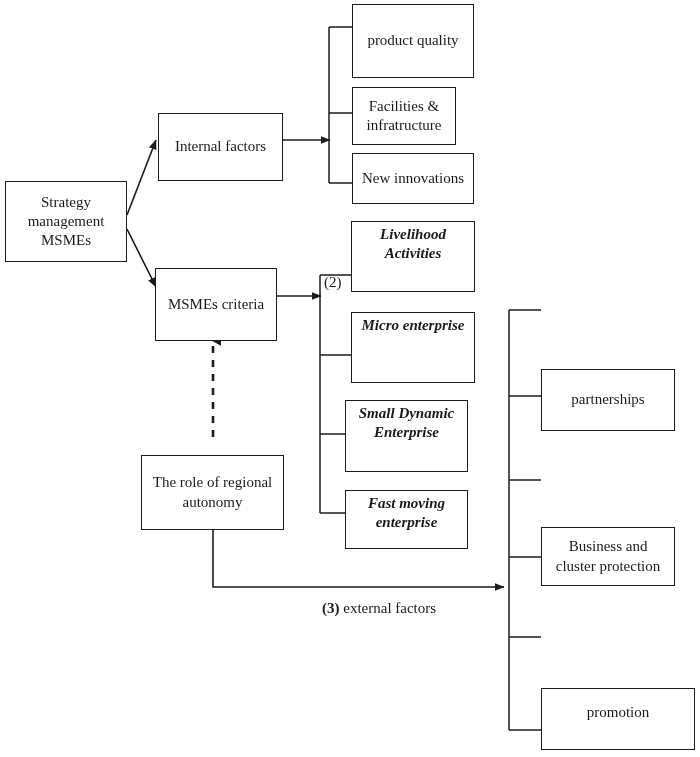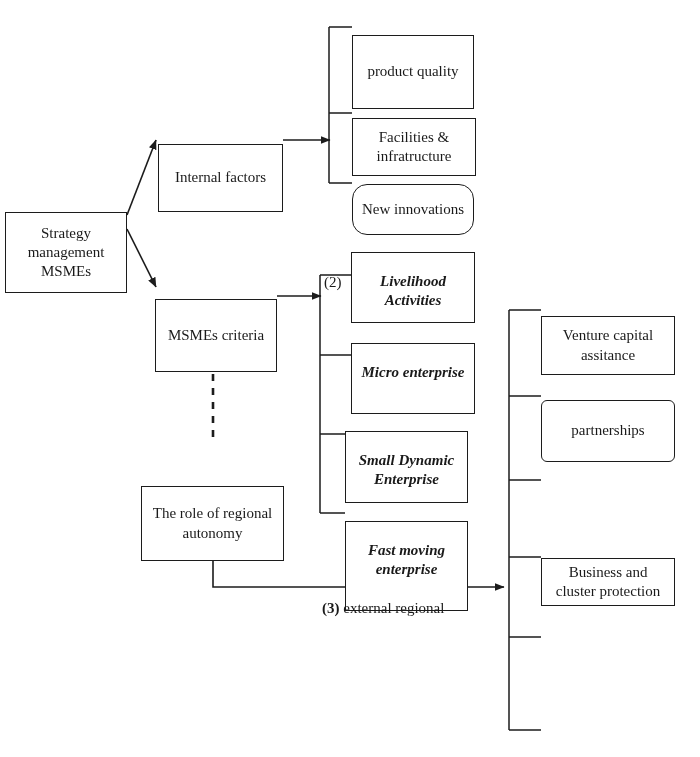--- a/index.html
+++ b/index.html
@@ -2,22 +2,22 @@
 <html><head>
 <meta charset="utf-8">
 <style>
   html,body{margin:0;padding:0;background:#ffffff;}
   body{width:700px;height:757px;overflow:hidden;
        font-family:"Liberation Serif","DejaVu Serif",serif;color:#1a1a1a;}
   #canvas{position:relative;width:700px;height:757px;}
   svg.wires{position:absolute;left:0;top:0;width:700px;height:757px;overflow:visible;}
   .box{position:absolute;box-sizing:border-box;border:1.3px solid #1c1c1c;background:#fff;
        display:flex;align-items:center;justify-content:center;text-align:center;
-       font-size:15px;line-height:1.28;padding:3px 5px;margin-top:31px;}
-  .box.top{align-items:flex-start;padding-top:19px;}
+       font-size:15px;line-height:1.28;padding:3px 5px;}
+  .box.top{align-items:flex-start;padding-top:3px;}
   .box.ital{font-style:italic;font-weight:600;}
   .lbl{position:absolute;font-size:15px;white-space:nowrap;}
   .lbl .num{font-weight:bold;}
 </style>
 </head>
 <body>
 
 <div id="canvas">
 
   <svg class="wires">
@@ -51,31 +51,31 @@
 
   <div class="box" style="left:5px;top:181px;width:122px;height:81px;">Strategy management MSMEs</div>
 
   <div class="box" style="left:158px;top:113px;width:125px;height:68px;">Internal factors</div>
 
   <div class="box" style="left:155px;top:268px;width:122px;height:73px;">MSMEs criteria</div>
 
   <div class="box" style="left:141px;top:455px;width:143px;height:75px;">The role of regional autonomy</div>
 
   <div class="box" style="left:352px;top:4px;width:122px;height:74px;">product quality</div>
-  <div class="box" style="left:352px;top:87px;width:124px;height:58px;">Facilities &amp; infratructure</div>
-  <div class="box" style="left:352px;top:153px;width:122px;height:51px;border-radius:15px;">New innovations</div>
+  <div class="box" style="left:352px;top:87px;width:104px;height:58px;">Facilities &amp; infratructure</div>
+  <div class="box" style="left:352px;top:153px;width:122px;height:51px;">New innovations</div>
 
   <div class="box top ital" style="left:351px;top:221px;width:124px;height:71px;">Livelihood Activities</div>
   <div class="box top ital" style="left:345px;top:400px;width:123px;height:72px;">Small Dynamic Enterprise</div>
   <div class="box top ital" style="left:351px;top:312px;width:124px;height:71px;">Micro enterprise</div>
-  <div class="box top ital" style="left:345px;top:490px;width:123px;height:90px;">Fast moving enterprise</div>
+  <div class="box top ital" style="left:345px;top:490px;width:123px;height:59px;">Fast moving enterprise</div>
 
-  <div class="box" style="left:541px;top:285px;width:134px;height:59px;">Venture capital assitance</div>
-  <div class="box" style="left:541px;top:369px;width:134px;height:62px;border-radius:6px;">partnerships</div>
-  <div class="box" style="left:541px;top:527px;width:134px;height:48px;">Business and cluster protection</div>
+  <div class="box" style="left:541px;top:369px;width:134px;height:62px;">partnerships</div>
+  <div class="box" style="left:541px;top:527px;width:134px;height:59px;">Business and cluster protection</div>
+  <div class="box top" style="left:541px;top:688px;width:154px;height:62px;padding-top:14px;">promotion</div>
 
   <div class="lbl" style="left:324px;top:274px;">(2)</div>
 
   <div class="lbl" style="left:322px;top:600px;">
-    <span class="num">(3)</span><span> external regional</span>
+    <span class="num">(3)</span><span> external factors</span>
   </div>
 
 </div>
 
 </body></html>

